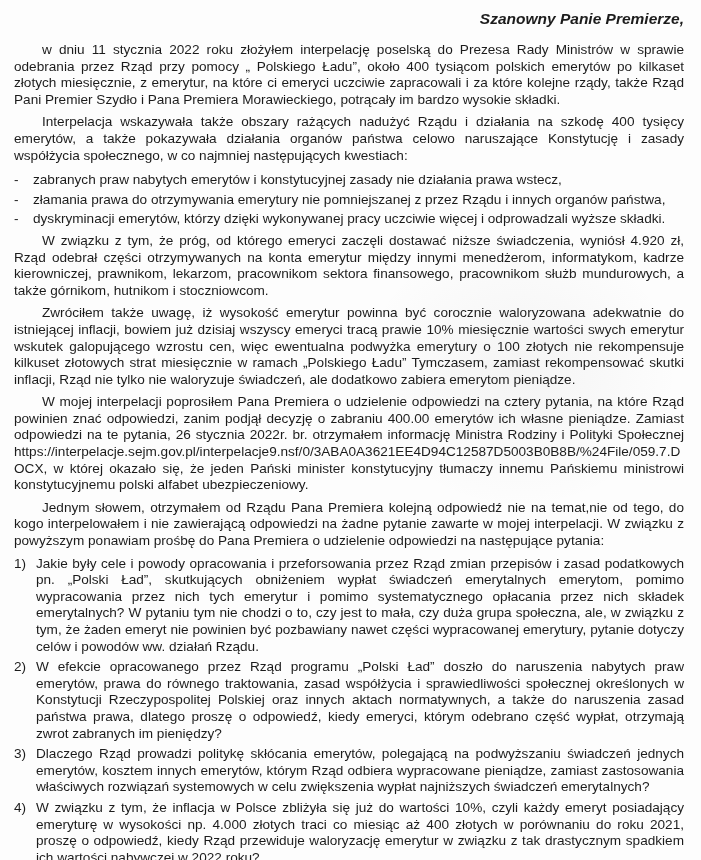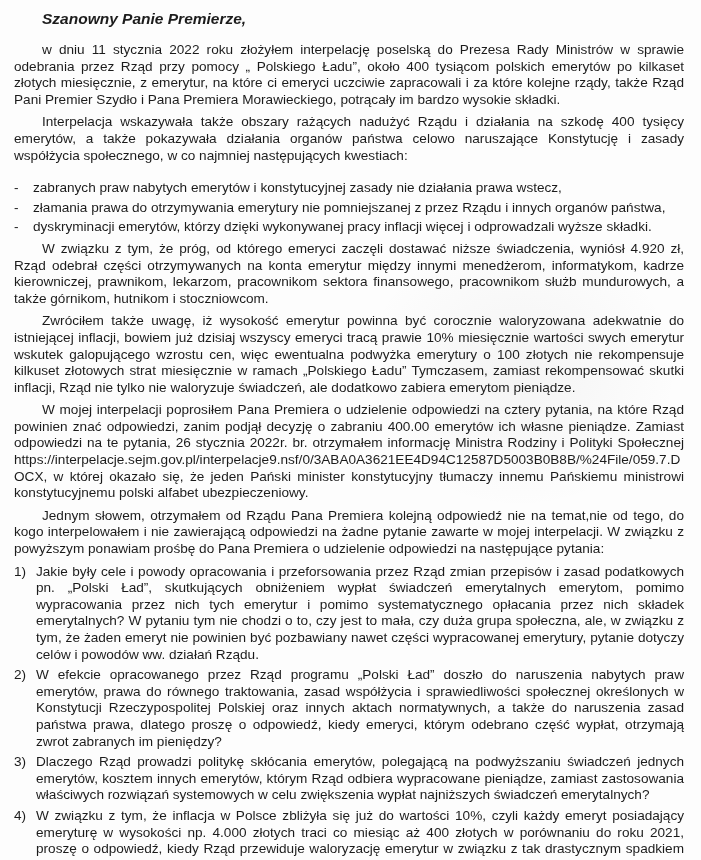--- a/index.html
+++ b/index.html
@@ -31,29 +31,30 @@
     height: 280px;
     background: radial-gradient(ellipse at center, rgba(80,80,80,0.05), rgba(80,80,80,0) 70%);
     pointer-events: none;
   }
   .salutation {
     font-size: 15.5px;
     font-weight: bold;
     font-style: italic;
     margin: 2px 0 14px 28px;
     line-height: 18px;
+    text-align: right;
   }
   .para {
     text-align: justify;
     text-indent: 28px;
     margin: 0 0 6px 0;
     overflow-wrap: anywhere;
   }
   .para.list-lead {
-    margin-bottom: 16px;
+    margin-bottom: 8px;
   }
   .dash-list {
     margin: 0 0 5px 0;
   }
   .dash-item {
     display: flex;
     margin: 0 0 3px 0;
   }
   .dash-item .marker {
     flex: none;
@@ -95,21 +96,21 @@
     <div class="dash-item">
       <span class="marker">-</span>
       <span class="txt">zabranych praw nabytych emerytów i konstytucyjnej zasady nie działania prawa wstecz,</span>
     </div>
     <div class="dash-item">
       <span class="marker">-</span>
       <span class="txt">złamania prawa do otrzymywania emerytury nie pomniejszanej z przez Rządu i innych organów państwa,</span>
     </div>
     <div class="dash-item">
       <span class="marker">-</span>
-      <span class="txt">dyskryminacji emerytów, którzy dzięki wykonywanej pracy inflacji więcej i odprowadzali wyższe składki.</span>
+      <span class="txt">dyskryminacji emerytów, którzy dzięki wykonywanej pracy uczciwie więcej i odprowadzali wyższe składki.</span>
     </div>
   </div>
 
   <p class="para">W związku z tym, że próg, od którego emeryci zaczęli dostawać niższe świadczenia, wyniósł 4.920 zł, Rząd odebrał części otrzymywanych na konta emerytur między innymi menedżerom, informatykom, kadrze kierowniczej, prawnikom, lekarzom, pracownikom sektora finansowego, pracownikom służb mundurowych, a także górnikom, hutnikom i stoczniowcom.</p>
   <p class="para">Zwróciłem także uwagę, iż wysokość emerytur powinna być corocznie waloryzowana adekwatnie do istniejącej inflacji, bowiem już dzisiaj wszyscy emeryci tracą prawie 10% miesięcznie wartości swych emerytur wskutek galopującego wzrostu cen, więc ewentualna podwyżka emerytury o 100 złotych nie rekompensuje kilkuset złotowych strat miesięcznie w ramach „Polskiego Ładu” Tymczasem, zamiast rekompensować skutki inflacji, Rząd nie tylko nie waloryzuje świadczeń, ale dodatkowo zabiera emerytom pieniądze.</p>
   <p class="para">W mojej interpelacji poprosiłem Pana Premiera o udzielenie odpowiedzi na cztery pytania, na które Rząd powinien znać odpowiedzi, zanim podjął decyzję o zabraniu 400.00 emerytów ich własne pieniądze. Zamiast odpowiedzi na te pytania, 26 stycznia 2022r. br. otrzymałem informację Ministra Rodziny i Polityki Społecznej https://interpelacje.sejm.gov.pl/interpelacje9.nsf/0/3ABA0A3621EE4D94C12587D5003B0B8B/%24File/059.7.DOCX, w której okazało się, że jeden Pański minister konstytucyjny tłumaczy innemu Pańskiemu ministrowi konstytucyjnemu polski alfabet ubezpieczeniowy.</p>
   <p class="para">Jednym słowem, otrzymałem od Rządu Pana Premiera kolejną odpowiedź nie na temat,nie od tego, do kogo interpelowałem i nie zawierającą odpowiedzi na żadne pytanie zawarte w mojej interpelacji. W związku z powyższym ponawiam prośbę do Pana Premiera o udzielenie odpowiedzi na następujące pytania:</p>
 
   <div class="num-list">
     <div class="num-item">

